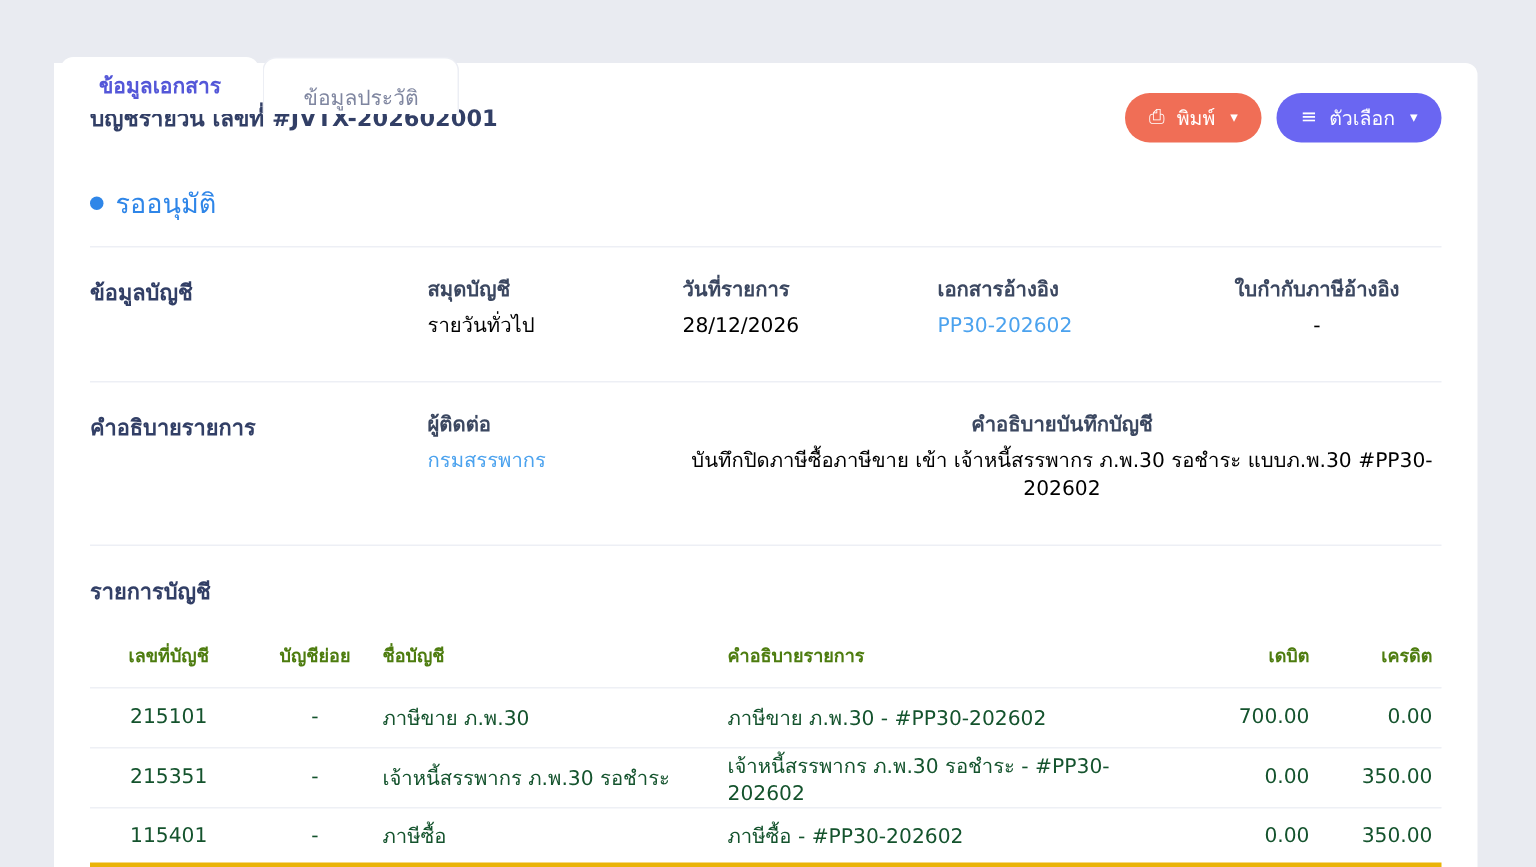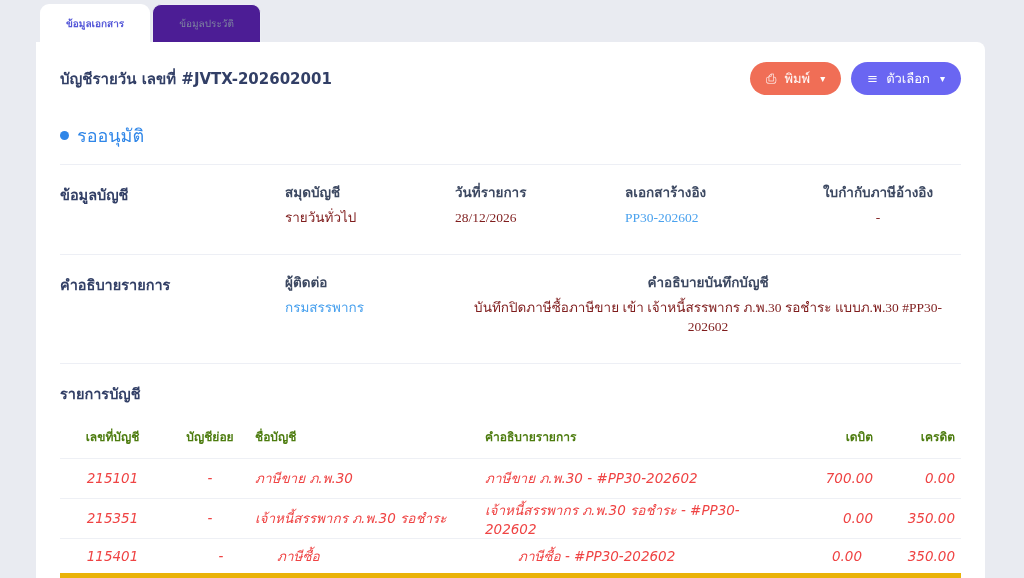--- a/index.html
+++ b/index.html
@@ -9,26 +9,26 @@
     font-family:"DejaVu Sans","Liberation Sans",sans-serif;
     font-size:13.5px;
     color:#616b7f;
   }
   .page { position:relative; width:1024px; height:578px; }
 
   
   .tabs { position:absolute; left:40px; top:4px; display:flex; z-index:2; }
   .tab {
     height:38px; padding:0 26px; display:flex; align-items:center;
-    border-radius:9px 9px 0 0; font-size:10px; cursor:pointer;
+    border-radius:9px 9px 0 0; font-size:14px; cursor:pointer;margin-top:34px;
   }
   .tab.active { background:#ffffff; color:#5457d8; font-weight:bold; }
   .tab.inactive {
-    background:#4c1d95; color:#7f86a0; margin-left:2px;
-    border:1px solid #eceef4; border-bottom:none;
+    background:#ffffff; color:#7f86a0; margin-left:2px;
+    border:1px solid #eceef4; border-bottom:none;align-items:flex-end;
   }
 
   
   .card {
     position:absolute; left:36px; top:42px; width:949px; height:560px;
     background:#ffffff; border-radius:0 8px 0 0; padding:0 24px;
   }
 
   .card-header { display:flex; align-items:center; justify-content:space-between; padding-top:20px; }
   .doc-title { font-size:15px; font-weight:bold; color:#323f66; }
@@ -46,39 +46,39 @@
   .status-row { display:flex; align-items:center; gap:8px; margin-top:26px; font-size:18px; color:#2f86e8; }
   .status-dot { width:9px; height:9px; border-radius:50%; background:#2f86e8; }
 
   .divider { border:none; border-top:1px solid #edeff5; margin:0; }
   .divider.after-status { margin-top:14px; }
 
   
   .section { display:flex; padding:16px 0 26px 0; }
   .section-title { width:225px; flex:0 0 225px; font-size:14.5px; font-weight:bold; color:#323f66; padding-top:2px; }
   .fields { display:flex; flex:1; }
-  .field { width:170px; flex:0 0 170px;font-family:Liberation Serif, serif; }
+  .field { width:170px; flex:0 0 170px; }
   .field.wide { width:auto; flex:1;text-align:center; }
   .field-label { font-size:13.5px; font-weight:bold; color:#3c4861; }
-  .field-value { margin-top:5px; font-size:13.5px; color:#7f1d1d; line-height:1.45; }
+  .field-value { margin-top:5px; font-size:13.5px; color:#000000; line-height:1.45; }
   .field-value.link { color:#4ba2ee; cursor:pointer; }
 
   
   .entries { padding-top:18px; }
   .entries-title { font-size:14.5px; font-weight:bold; color:#323f66; margin-bottom:14px; }
   .trow { display:flex; align-items:center; }
   .thead { padding:8px 0 12px 0; font-weight:bold; color:#4d7c0f; font-size:12px; }
-  .tbody-row { height:40px; border-top:1px solid #eef0f5; color:#ef4444; font-size:13.5px;font-style:italic; }
+  .tbody-row { height:40px; border-top:1px solid #eef0f5; color:#14532d; font-size:13.5px; }
   .c1 { width:105px; flex:0 0 105px; text-align:center; }
   .c2 { width:90px;  flex:0 0 90px;  text-align:center; }
   .c3 { width:230px; flex:0 0 230px; text-align:left; }
   .c4 { flex:1; text-align:left; }
   .c5 { width:100px; flex:0 0 100px; text-align:right; }
   .c6 { width:88px;  flex:0 0 88px;  text-align:right; padding-right:6px; }
-  .tbody-row:last-of-type { border-bottom:5px solid #eab308;gap:11px; }
+  .tbody-row:last-of-type { border-bottom:3px solid #eab308; }
 
   
   .summary { display:flex; justify-content:space-between; align-items:flex-start; padding-top:16px; }
 </style>
 </head>
 <body>
 
 <div class="page">
 
   <div class="tabs">
@@ -120,21 +120,21 @@
       <div class="fields">
         <div class="field">
           <div class="field-label">สมุดบัญชี</div>
           <div class="field-value">รายวันทั่วไป</div>
         </div>
         <div class="field">
           <div class="field-label">วันที่รายการ</div>
           <div class="field-value">28/12/2026</div>
         </div>
         <div class="field">
-          <div class="field-label">ลเอกสาร้างอิง</div>
+          <div class="field-label">เอกสารอ้างอิง</div>
           <div class="field-value link">PP30-202602</div>
         </div>
         <div class="field wide">
           <div class="field-label">ใบกำกับภาษีอ้างอิง</div>
           <div class="field-value">-</div>
         </div>
       </div>
     </div>
 
     <hr class="divider">

